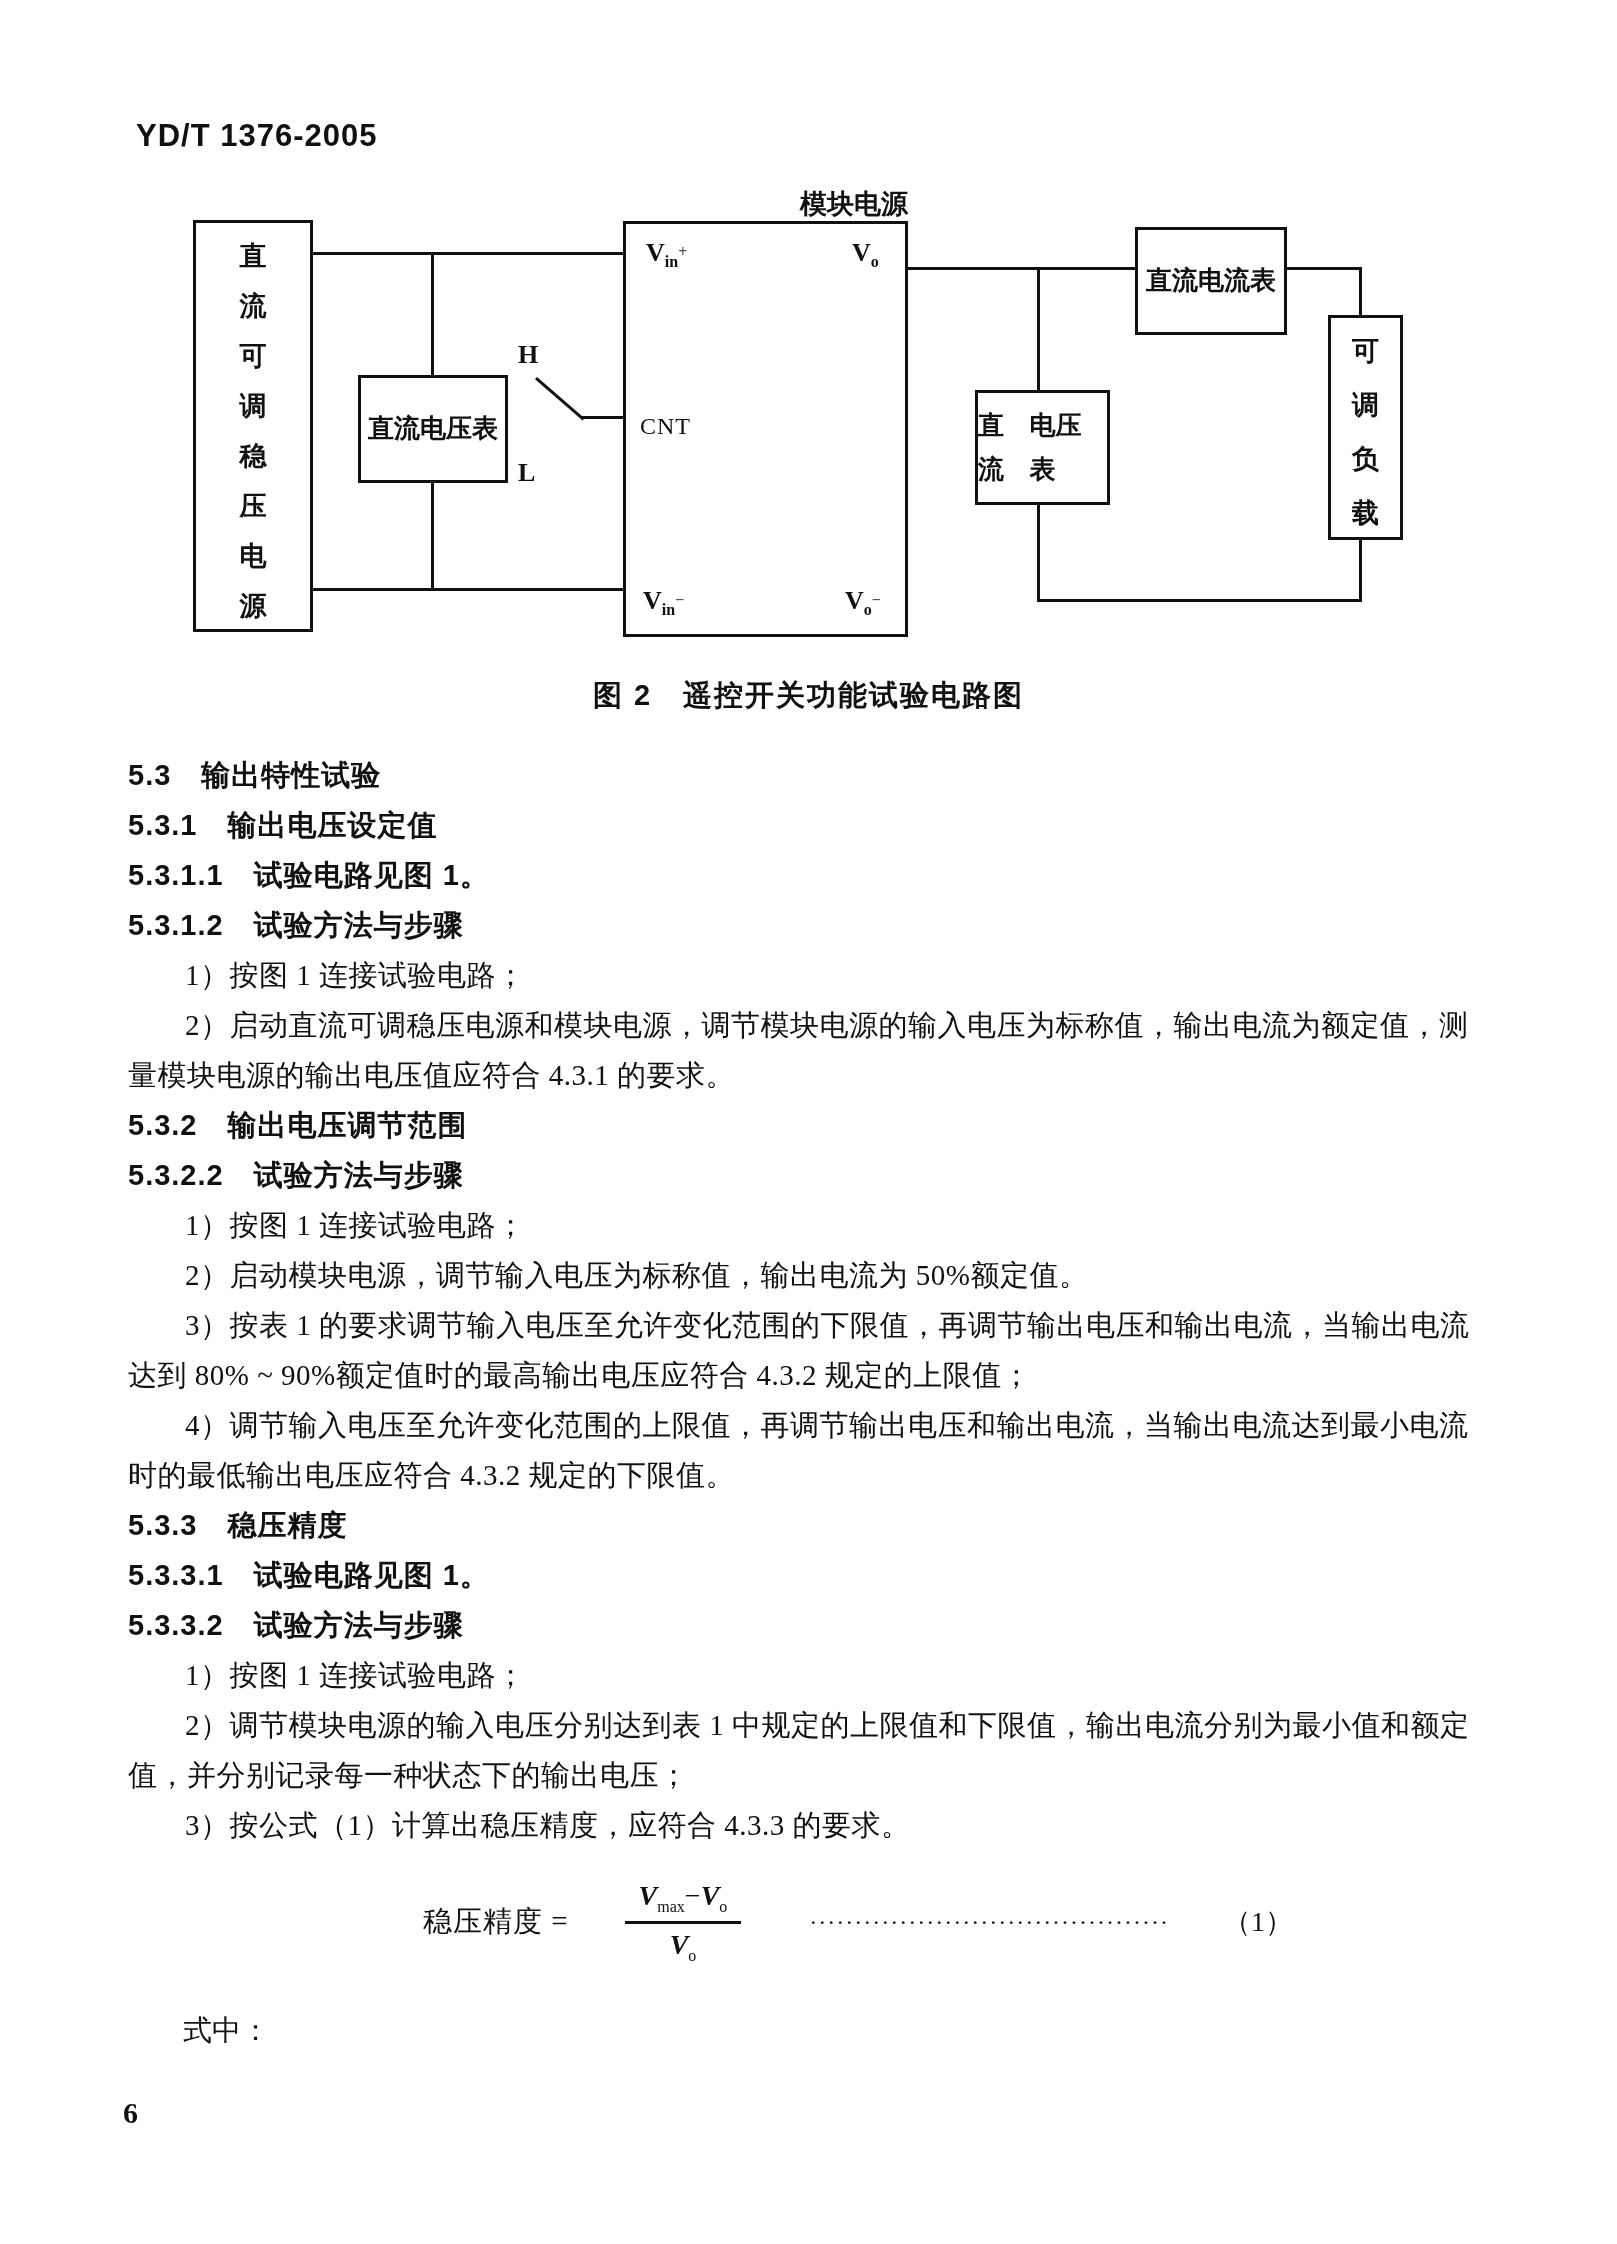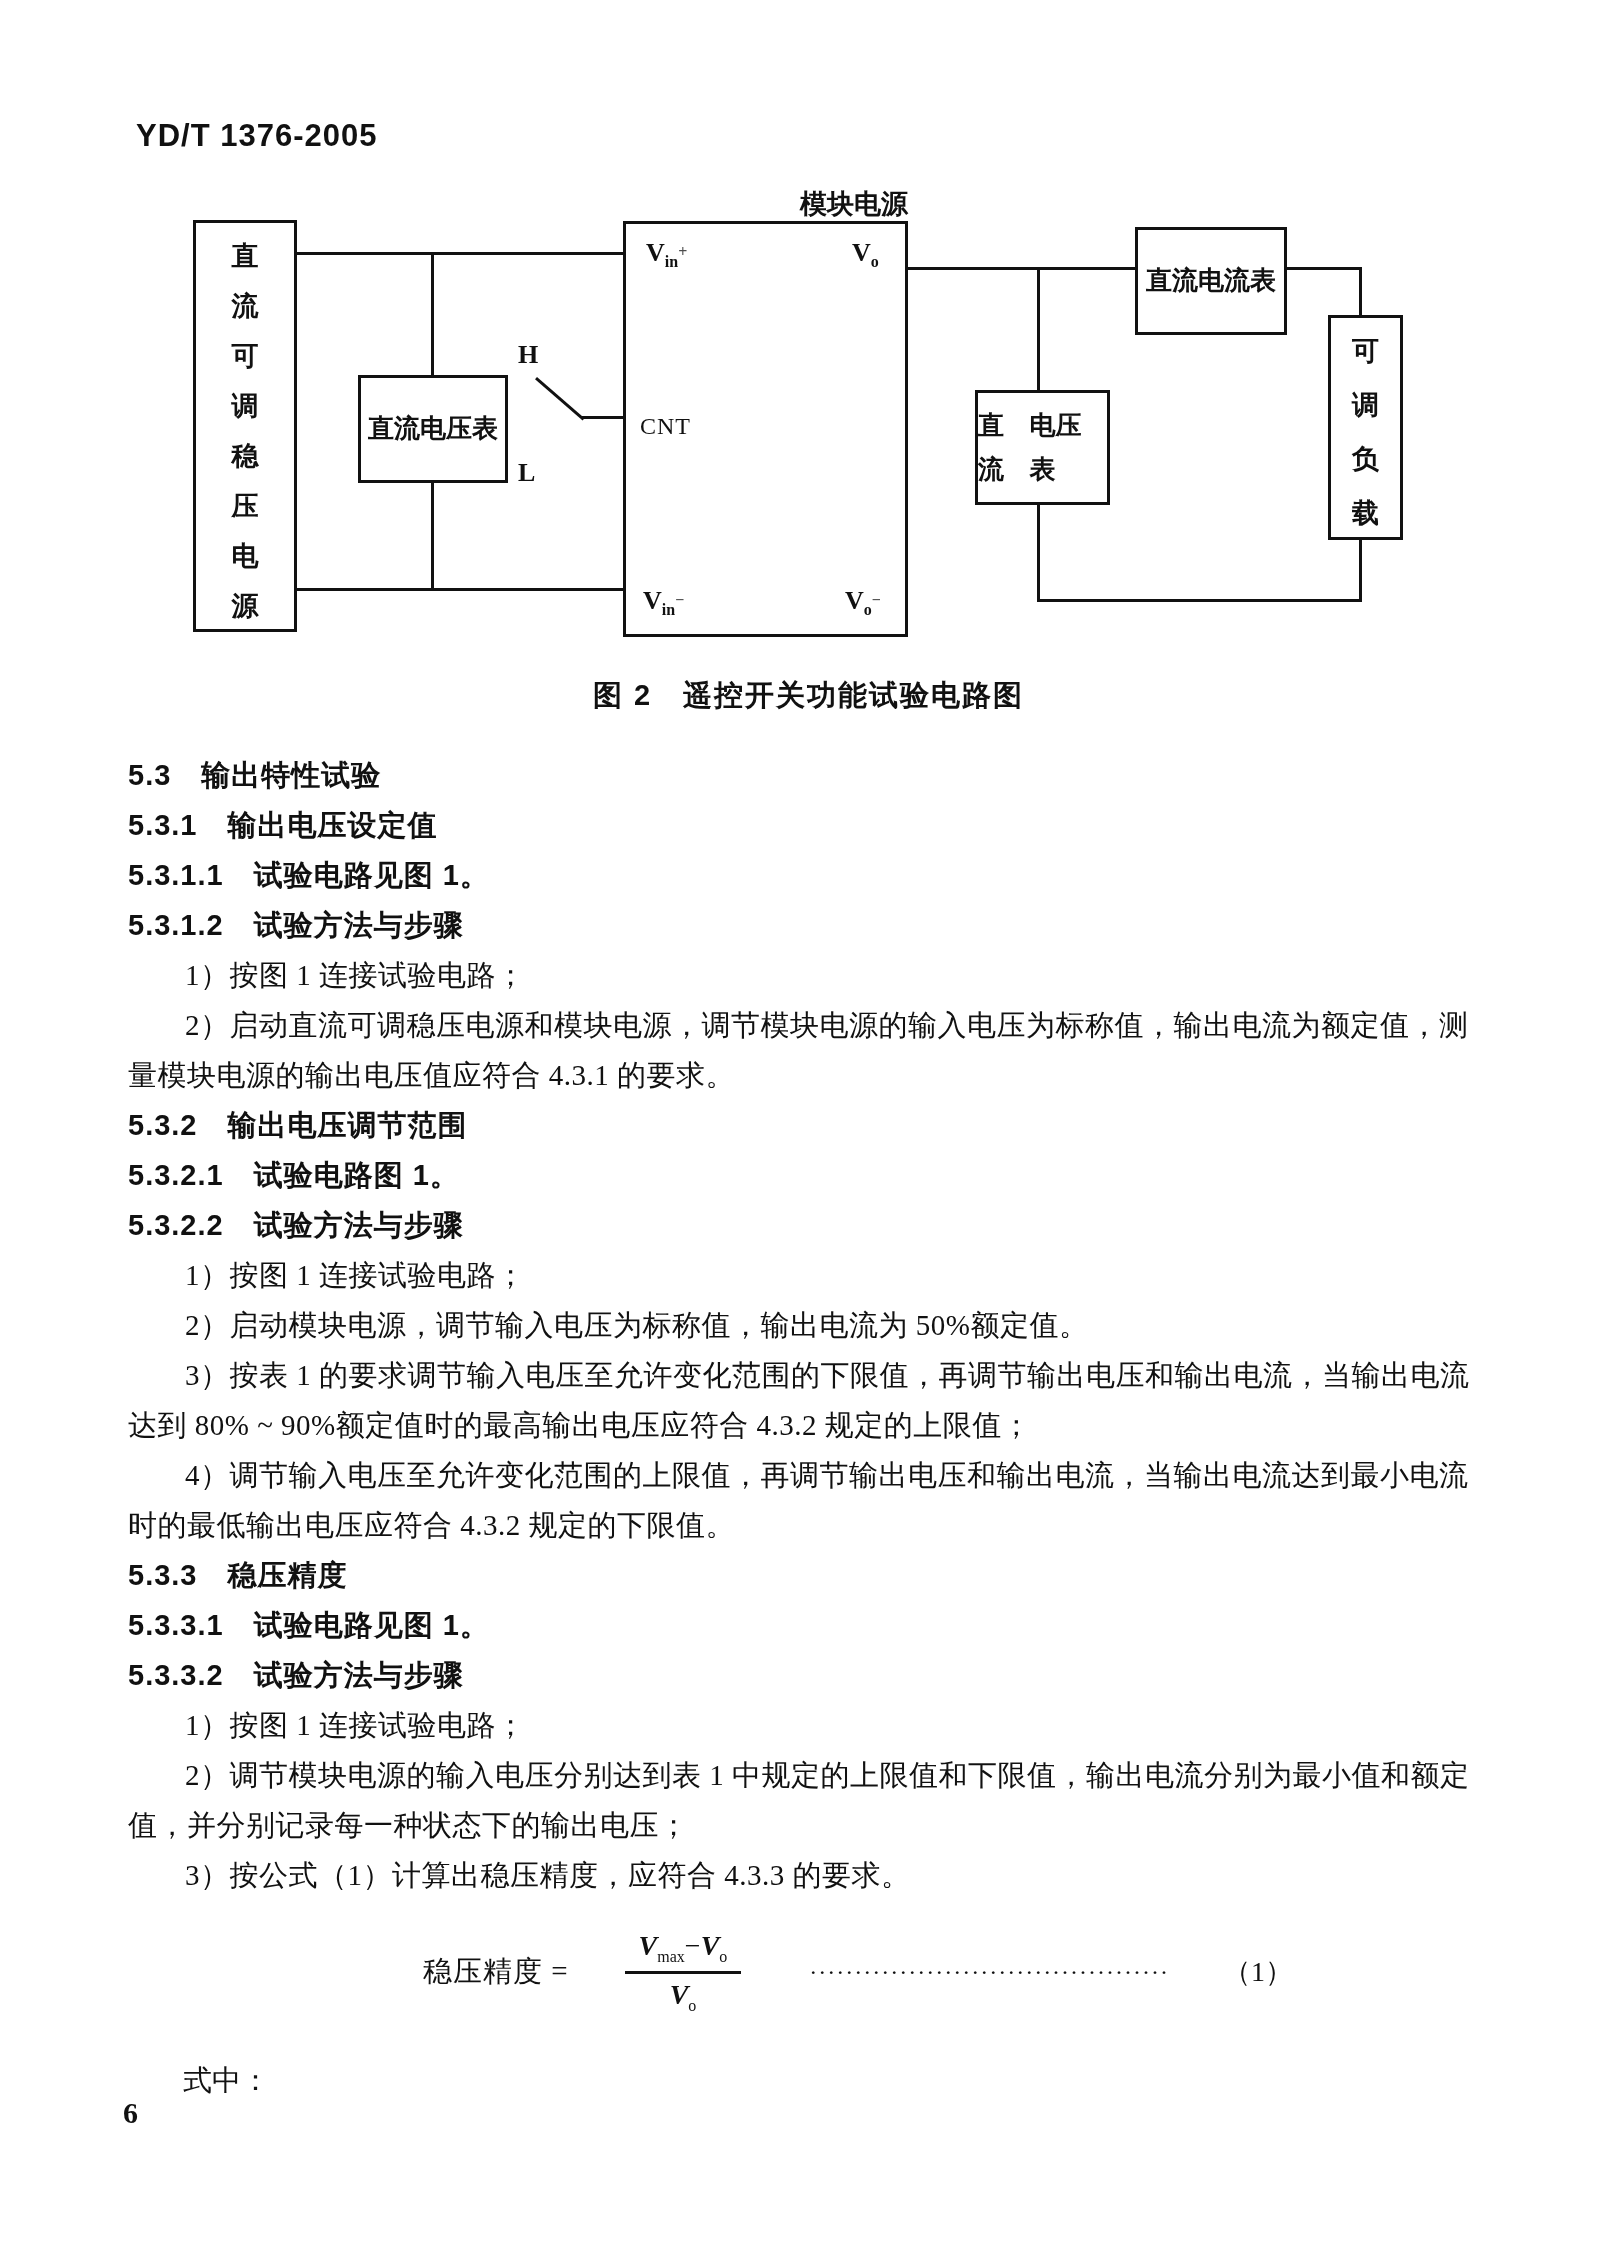--- a/index.html
+++ b/index.html
@@ -78,21 +78,21 @@
     <div class="wire" style="left:582px;top:416px;width:43px;height:3px;"></div>
     <div class="sw-diag"></div>
     <div class="wire" style="left:906px;top:267px;width:230px;height:3px;"></div>
     <div class="wire" style="left:1037px;top:269px;width:3px;height:122px;"></div>
     <div class="wire" style="left:1285px;top:267px;width:77px;height:3px;"></div>
     <div class="wire" style="left:1359px;top:269px;width:3px;height:47px;"></div>
     <div class="wire" style="left:1359px;top:538px;width:3px;height:64px;"></div>
     <div class="wire" style="left:1037px;top:504px;width:3px;height:98px;"></div>
     <div class="wire" style="left:1037px;top:599px;width:325px;height:3px;"></div>
 
-    <div class="cbox" style="left:193px;top:220px;width:104px;height:412px;">
+    <div class="cbox" style="left:193px;top:220px;width:120px;height:412px;">
       <div class="vtext">直流可调稳压电源</div>
     </div>
 
     <div class="cbox meter" style="left:358px;top:375px;width:150px;height:108px;">
       <span>直流</span>
       <span>电压表</span>
     </div>
 
     <div class="module-title">模块电源</div>
     <div class="cbox" style="left:623px;top:221px;width:285px;height:416px;"></div>
@@ -125,21 +125,20 @@
 
   <div class="textblock">
     <div class="line h">5.3　输出特性试验</div>
     <div class="line h">5.3.1　输出电压设定值</div>
     <div class="line h">5.3.1.1　试验电路见图 1。</div>
     <div class="line h">5.3.1.2　试验方法与步骤</div>
     <div class="line it">1）按图 1 连接试验电路；</div>
     <div class="line it">2）启动直流可调稳压电源和模块电源，调节模块电源的输入电压为标称值，输出电流为额定值，测</div>
     <div class="line">量模块电源的输出电压值应符合 4.3.1 的要求。</div>
     <div class="line h">5.3.2　输出电压调节范围</div>
-    <div class="line h">5.3.2.1　试验电路图 1。</div>
     <div class="line h">5.3.2.2　试验方法与步骤</div>
     <div class="line it">1）按图 1 连接试验电路；</div>
     <div class="line it">2）启动模块电源，调节输入电压为标称值，输出电流为 50%额定值。</div>
     <div class="line it">3）按表 1 的要求调节输入电压至允许变化范围的下限值，再调节输出电压和输出电流，当输出电流</div>
     <div class="line">达到 80% ~ 90%额定值时的最高输出电压应符合 4.3.2 规定的上限值；</div>
     <div class="line it">4）调节输入电压至允许变化范围的上限值，再调节输出电压和输出电流，当输出电流达到最小电流</div>
     <div class="line">时的最低输出电压应符合 4.3.2 规定的下限值。</div>
     <div class="line h">5.3.3　稳压精度</div>
     <div class="line h">5.3.3.1　试验电路见图 1。</div>
     <div class="line h">5.3.3.2　试验方法与步骤</div>

